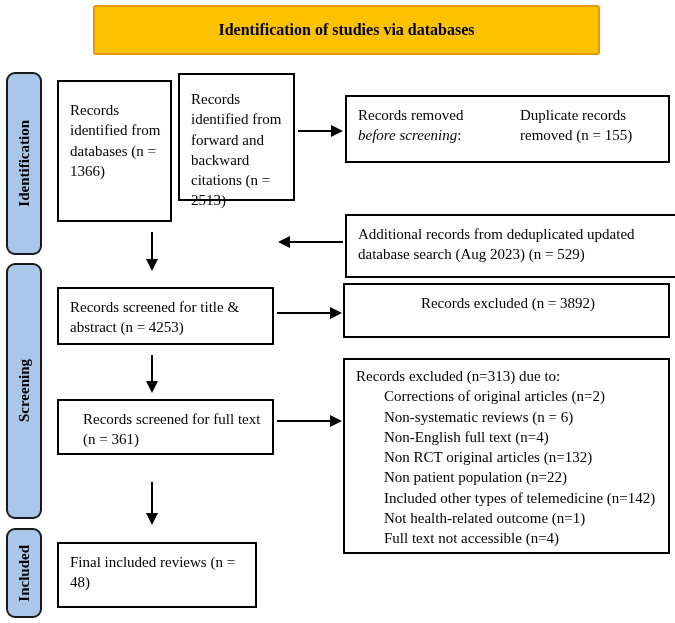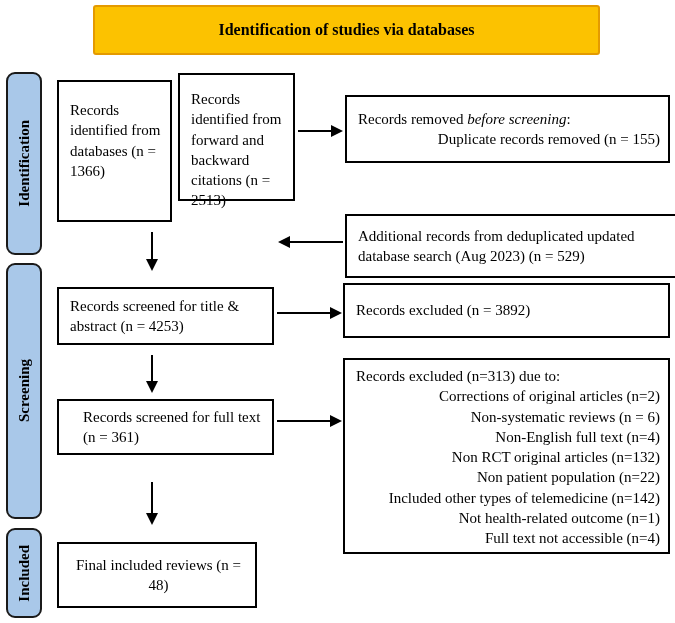--- a/index.html
+++ b/index.html
@@ -21,22 +21,22 @@
   }
   .stage span{
     writing-mode:vertical-rl;transform:rotate(180deg);
     font-weight:bold;font-size:15px;white-space:nowrap;
   }
   .node{
     position:absolute;background:#ffffff;border:2px solid #000;
     box-sizing:border-box;line-height:1.35;
   }
   .pad{padding:8px 8px 8px 11px;}
-  .vcenter{display:flex;flex-direction:column;justify-content:center;}
-  .indent{margin-left:28px;text-align:right;}
+  .vcenter{display:flex;flex-direction:row;justify-content:center;}
+  .indent{margin-left:28px;}
   .arrows{position:absolute;left:0;top:0;width:675px;height:623px;pointer-events:none;}
 </style>
 </head>
 <body>
 
 <div class="canvas">
 
   <div class="title-box">
     <span>Identification of studies via databases</span>
   </div>
@@ -89,21 +89,21 @@
         <div>Non-systematic reviews (n = 6)</div>
         <div>Non-English full text (n=4)</div>
         <div>Non RCT original articles (n=132)</div>
         <div>Non patient population (n=22)</div>
         <div>Included other types of telemedicine (n=142)</div>
         <div>Not health-related outcome (n=1)</div>
         <div>Full text not accessible (n=4)</div>
       </div>
   </div>
 
-  <div class="node pad vcenter" style="left:57px;top:542px;width:200px;height:66px;text-align:center;">
+  <div class="node pad vcenter" style="left:57px;top:542px;width:200px;height:66px;">
     <span>Final included reviews (n = 48)</span>
   </div>
 
   <svg class="arrows" viewBox="0 0 675 623" xmlns="http://www.w3.org/2000/svg">
     <g>
       <line x1="298" y1="131" x2="331" y2="131" stroke="#000" stroke-width="2"></line>
       <polygon points="331,125 331,137 343,131" fill="#000"></polygon>
     </g>
     <g>
       <line x1="343" y1="242" x2="290" y2="242" stroke="#000" stroke-width="2"></line>

